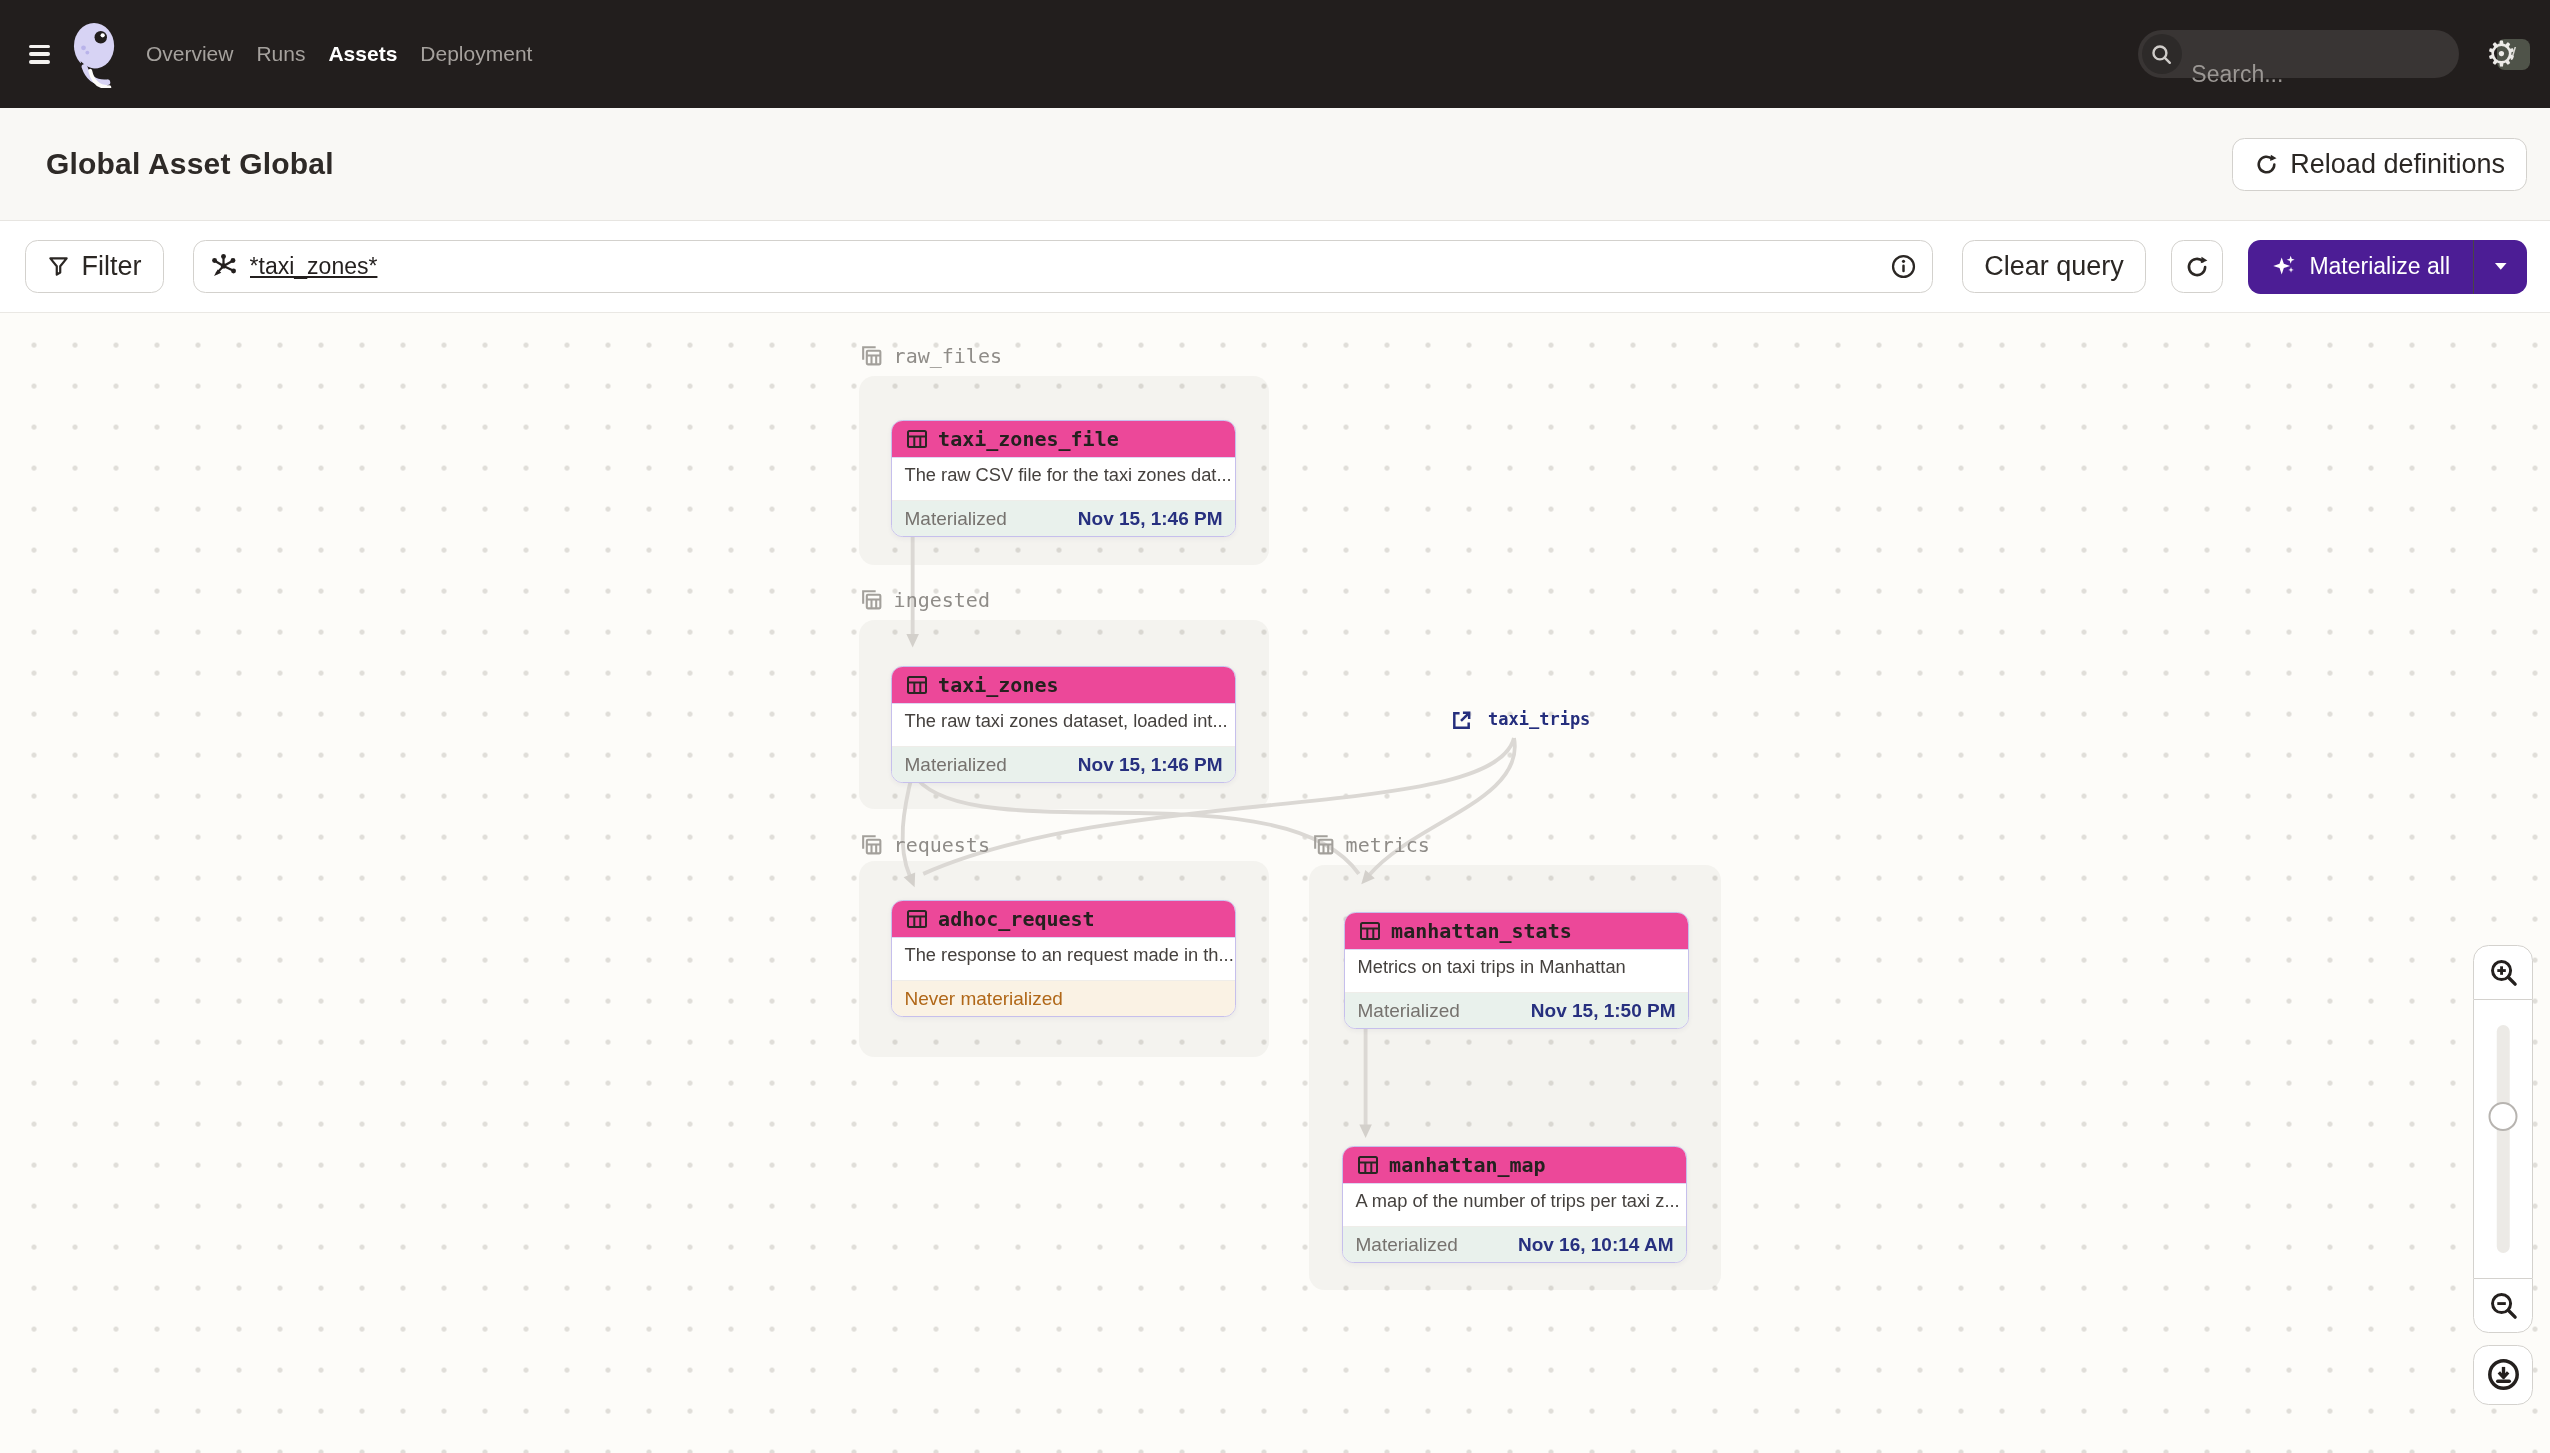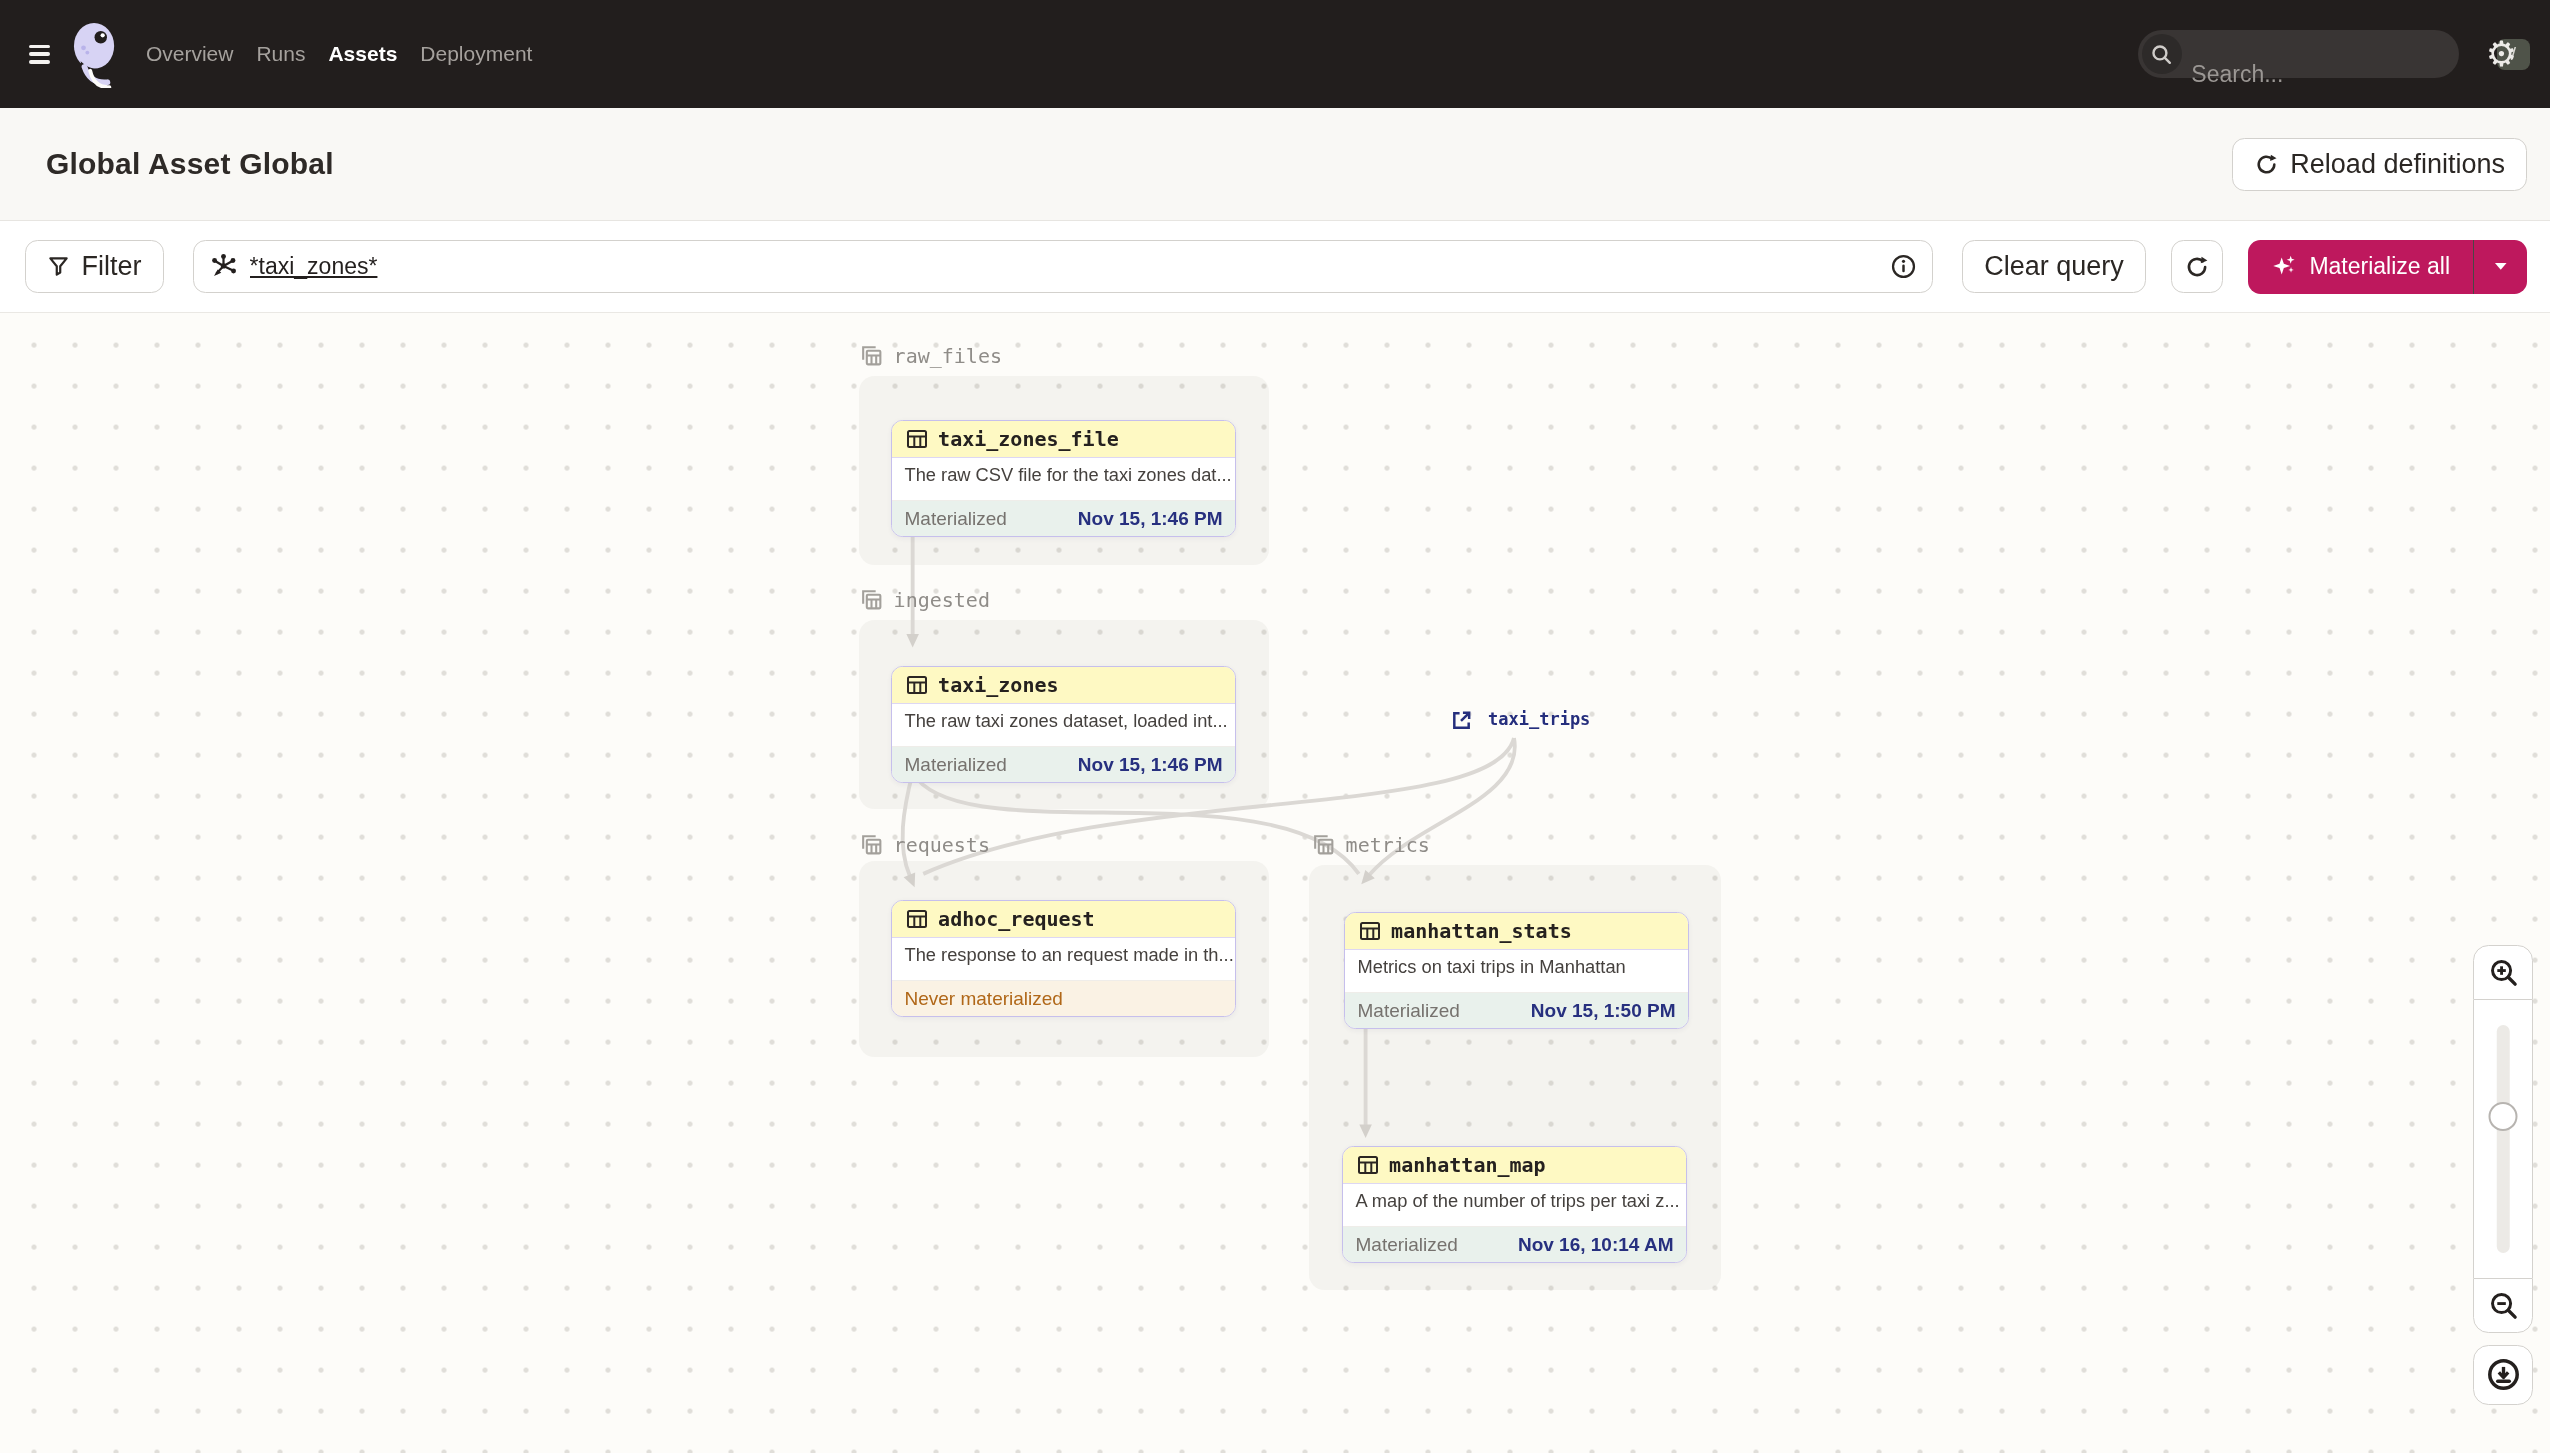--- a/index.html
+++ b/index.html
@@ -28,33 +28,33 @@
   .page-title { font-size:30px; font-weight:700; color:#2e2a27; letter-spacing:0.2px; }
   .btn { display:inline-flex; align-items:center; gap:11.6px; background:#ffffff; border:1.4px solid #d3d1cd; border-radius:12.5px; height:53px; padding:0 21px; font-size:27px; color:#2b2724; cursor:pointer; font-family:"Liberation Sans",sans-serif; }
   .reload-btn { margin-left:auto; }
 
   
   .toolbar { position:relative; height:92px; background:#ffffff; border-bottom:1px solid #eae8e4; display:flex; align-items:center; padding:0 23px 0 25px; gap:29px; }
   .query-box { flex:1; height:53px; border:1.4px solid #d3d1cd; border-radius:12.5px; display:flex; align-items:center; padding:0 15.4px; gap:11.6px; background:#fff; }
   .query-input { flex:1; border:none; outline:none; font-size:23px; color:#231f1e; font-family:"Liberation Sans",sans-serif;text-decoration:underline; }
   .toolbar .gap-group { display:flex; align-items:center; gap:25px; }
   .icon-btn { width:52px; padding:0; justify-content:center; }
-  .materialize-btn { display:flex; align-items:stretch; background:#be185d; border-radius:12.5px; overflow:hidden; height:54px; cursor:pointer; }
+  .materialize-btn { display:flex; align-items:stretch; background:#4c1d95; border-radius:12.5px; overflow:hidden; height:54px; cursor:pointer; }
   .materialize-main { display:flex; align-items:center; gap:11.6px; color:#fff; font-size:23px; padding:0 23px; }
   .materialize-caret { display:flex; align-items:center; justify-content:center; width:54px; border-left:1px solid #4a4645; }
 
   
   .canvas { position:relative; height:1141px; background:#fdfcf9;
     background-image:radial-gradient(circle, #e0ded9 2.5px, transparent 2.6px);
     background-size:41px 41px; background-position:13.5px 11.6px; }
   .group-box { position:absolute; background:rgba(134,127,119,0.07); border-radius:15.4px; }
   .group-label { position:absolute; display:flex; align-items:center; gap:9.6px; font-family:"DejaVu Sans Mono",monospace; font-size:20px; color:#8f8c88; }
   .edges { position:absolute; left:0; top:0; }
   .node { position:absolute; width:345px; background:#fff; border:1.9px solid #c6bfec; border-radius:11.6px; overflow:hidden; box-shadow:0 1.9px 5.8px rgba(40,35,80,0.05); cursor:pointer; }
-  .node-header { display:flex; align-items:center; gap:9.6px; background:#fef9c3; padding:5.8px 12.5px; border-bottom:1px solid #ddd7f3; }
+  .node-header { display:flex; align-items:center; gap:9.6px; background:#ec4899; padding:5.8px 12.5px; border-bottom:1px solid #ddd7f3; }
   .node-name { font-family:"DejaVu Sans Mono",monospace; font-weight:700; font-size:20px; color:#25211f; }
   .node-desc { padding:6.7px 12.5px; font-size:18.3px; color:#45413e; white-space:nowrap; overflow:hidden; background:#fff; }
   .node-footer { display:flex; align-items:center; justify-content:space-between; padding:6.7px 12.5px; font-size:19px; border-top:1px solid #efede9;margin-top:7px; }
   .node-footer.mat { background:#e9f1ec; }
   .node-footer.mat .status { color:#76726e; }
   .node-footer.mat .time { color:#27307f; font-weight:700; cursor:pointer; }
   .node-footer.never { background:#faf2e4; }
   .node-footer.never .status { color:#b06718; }
   .external-asset { position:absolute; display:flex; align-items:flex-start; gap:15px; font-family:"DejaVu Sans Mono",monospace; font-weight:700; font-size:17px; color:#252e7d; cursor:pointer; }
 

